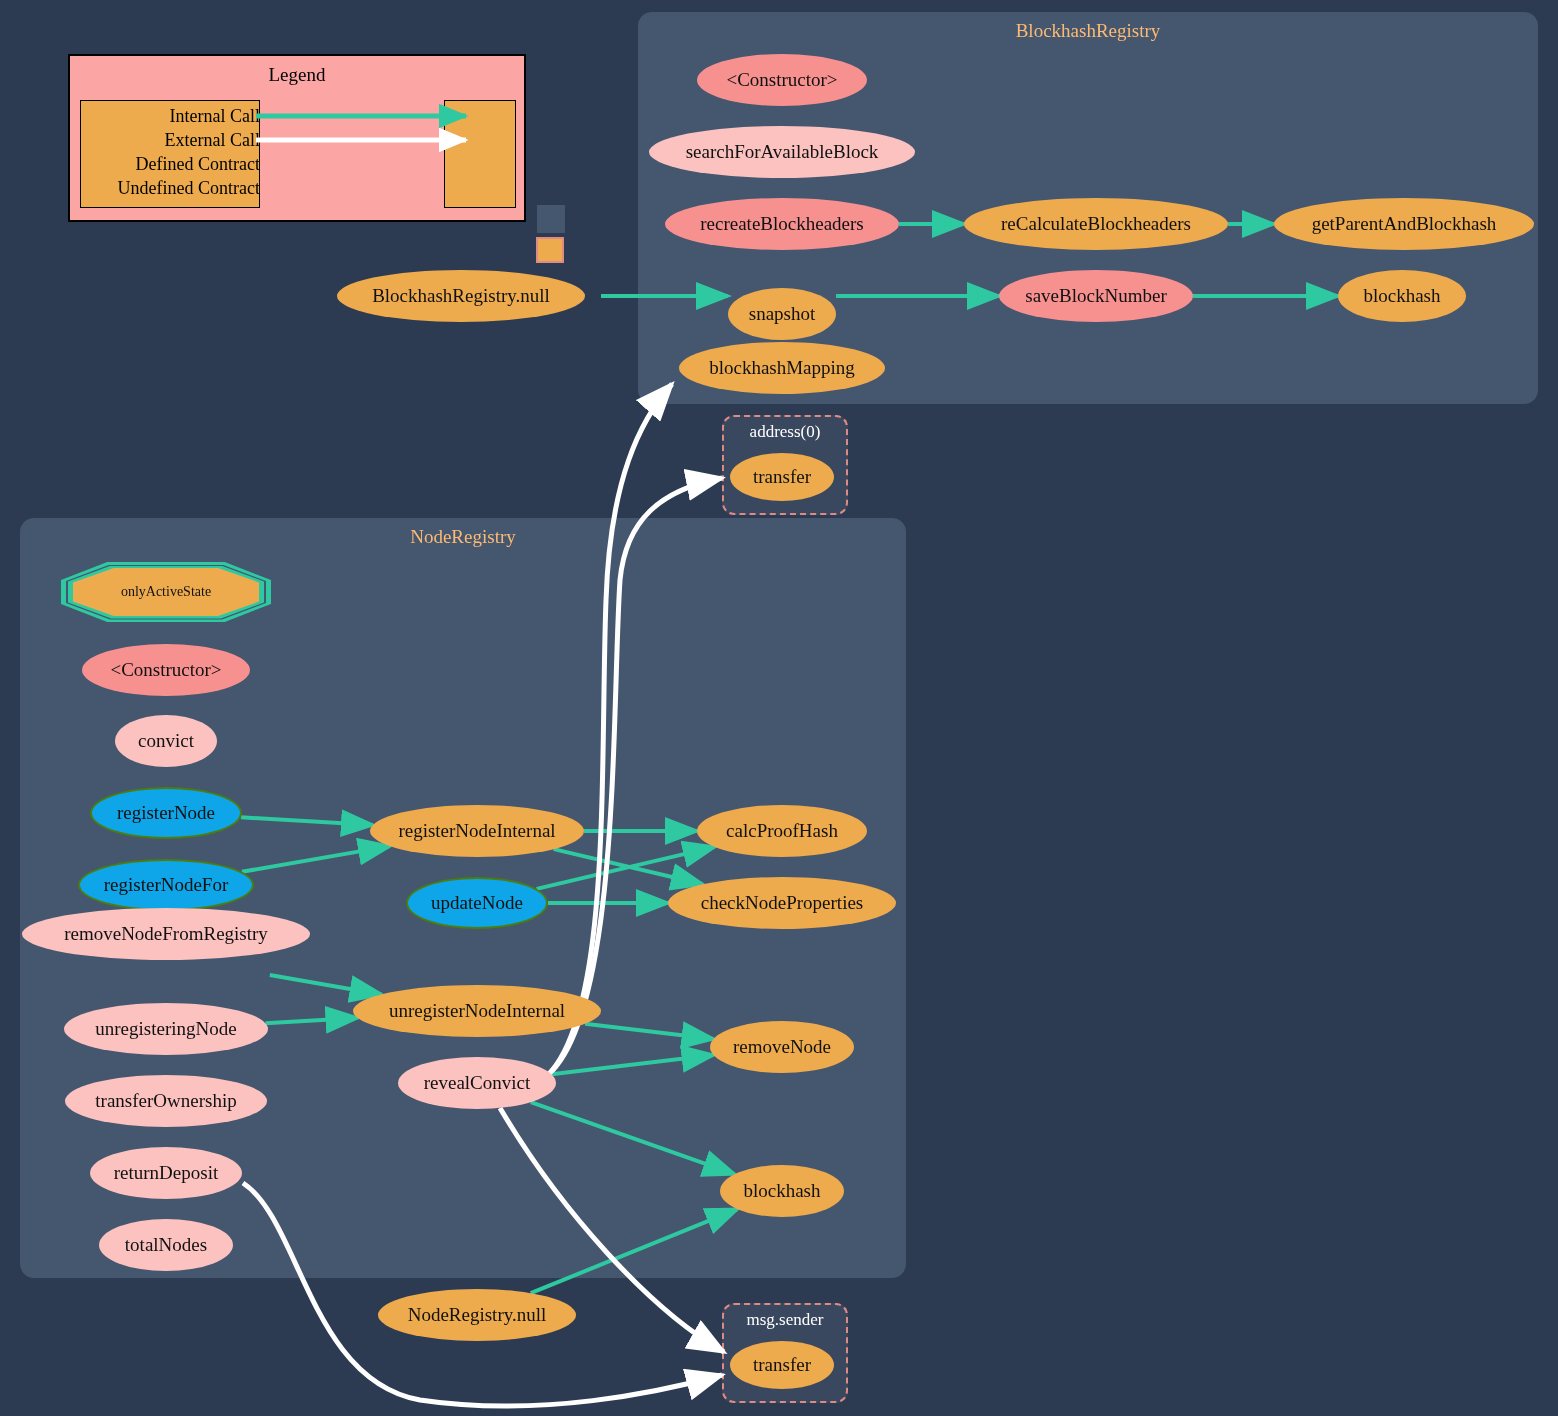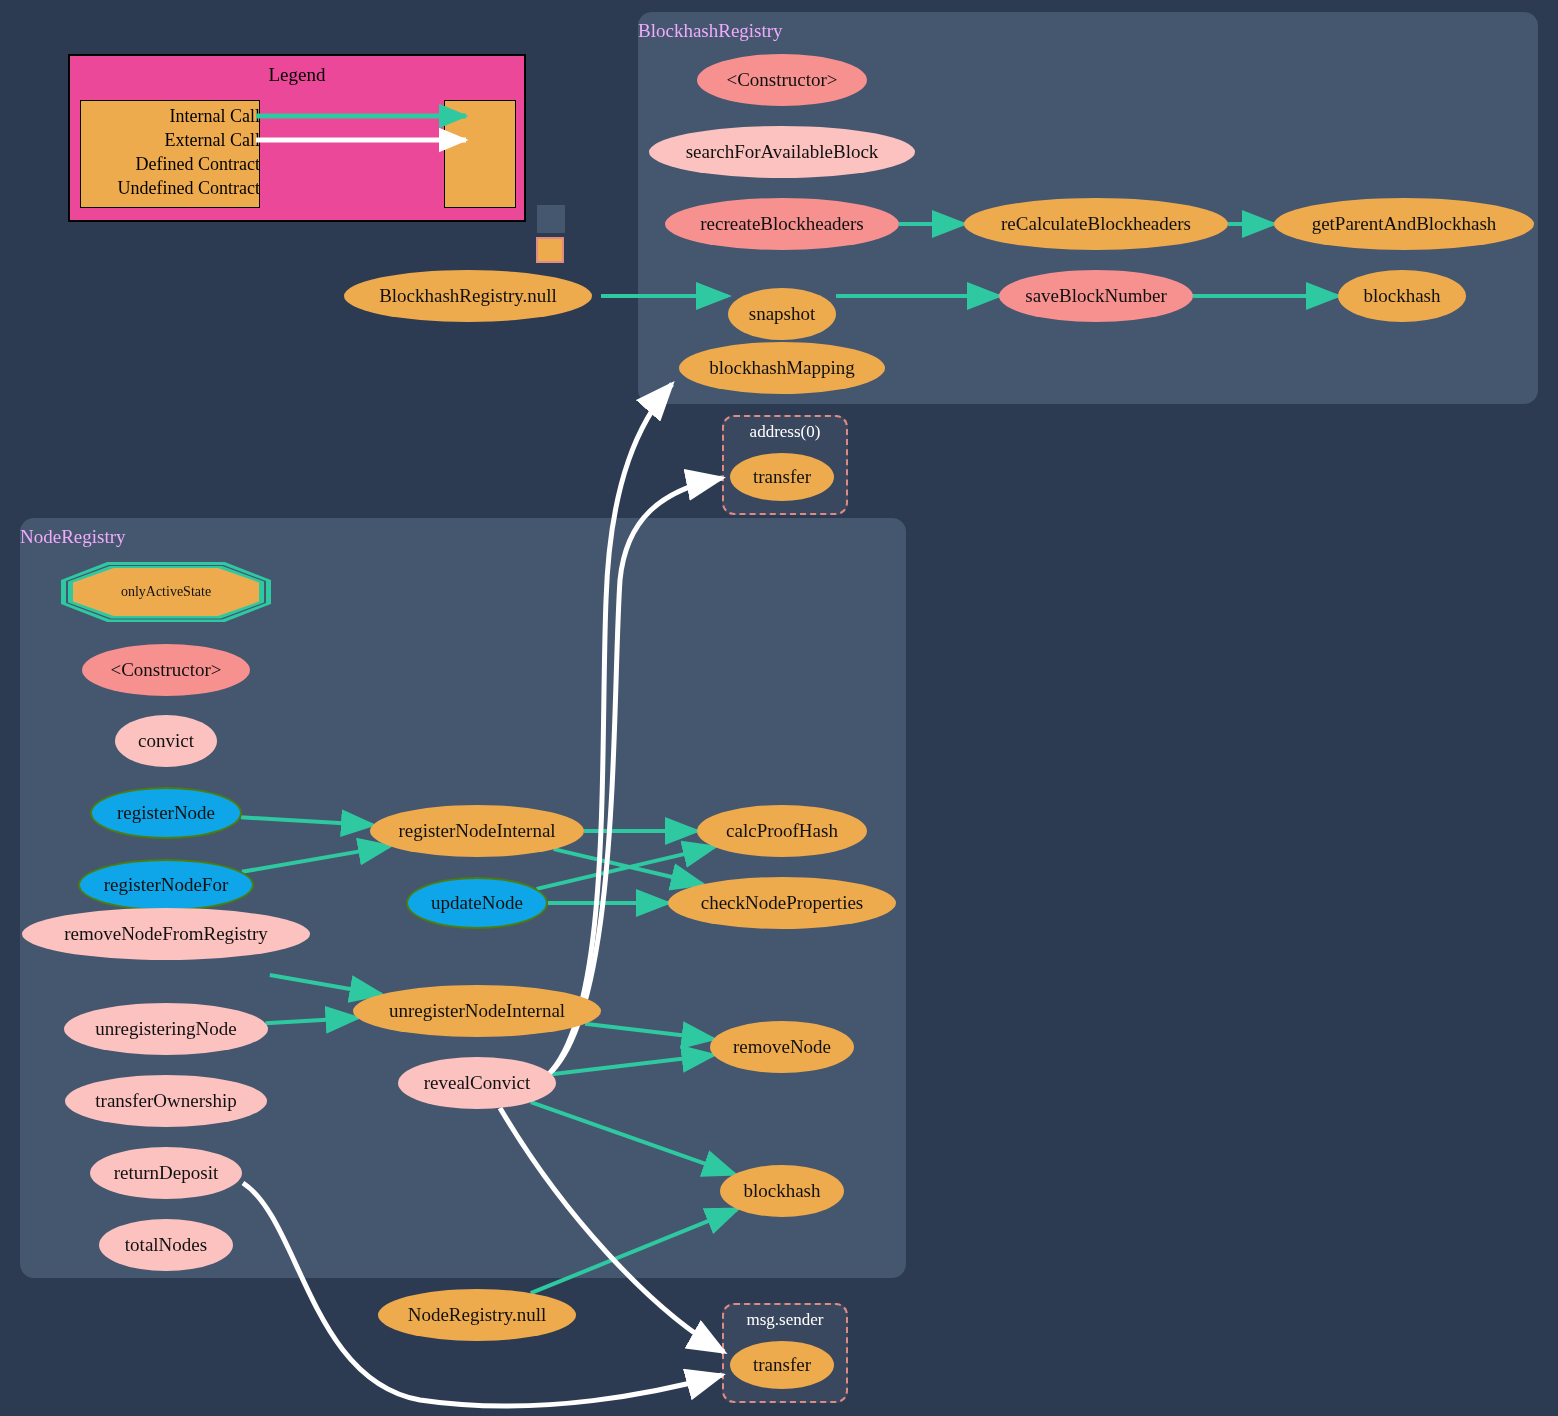--- a/index.html
+++ b/index.html
@@ -18,22 +18,22 @@
   .cluster {
     position: absolute;
     background: #45566f;
     border-radius: 14px;
   }
   .cluster-label {
     position: absolute;
     top: 8px;
     left: 0;
     right: 0;
-    text-align: left;
-    color: #f0abfc;
+    text-align: center;
+    color: #fdba74;
     font-size: 19px;
     font-family: "Liberation Serif", "DejaVu Serif", serif;
   }
   .ext-cluster {
     position: absolute;
     background: #3a485f;
     border: 2px dashed #e08a84;
     border-radius: 12px;
   }
   .ext-cluster-label {
@@ -67,21 +67,21 @@
     width: 1558px;
     height: 1416px;
     pointer-events: none;
   }
   
   #legend-box {
     position: absolute;
     left: 68px; top: 54px;
     width: 458px; height: 168px;
     border: 2px solid #000000;
-    background: #ec4899;
+    background: #fca5a5;
     box-sizing: border-box;
   }
   #legend-title {
     position: absolute;
     top: 8px; left: 0; right: 0;
     text-align: center;
     color: #000000;
     font-size: 19px;
   }
   .legend-panel {
@@ -202,21 +202,21 @@
   <div id="nodes-layer">
       <div class="node n-salmon" style="left: 697px; top: 54px; width: 170px; height: 52px;">&lt;Constructor&gt;</div>
       <div class="node n-pink" style="left: 649px; top: 126px; width: 266px; height: 52px;">searchForAvailableBlock</div>
       <div class="node n-salmon" style="left: 665px; top: 198px; width: 234px; height: 52px;">recreateBlockheaders</div>
       <div class="node n-orange" style="left: 964px; top: 198px; width: 264px; height: 52px;">reCalculateBlockheaders</div>
       <div class="node n-orange" style="left: 1274px; top: 198px; width: 260px; height: 52px;">getParentAndBlockhash</div>
       <div class="node n-orange" style="left: 728px; top: 288px; width: 108px; height: 52px;">snapshot</div>
       <div class="node n-salmon" style="left: 999px; top: 270px; width: 194px; height: 52px;">saveBlockNumber</div>
       <div class="node n-orange" style="left: 1338px; top: 270px; width: 128px; height: 52px;">blockhash</div>
       <div class="node n-orange" style="left: 679px; top: 342px; width: 206px; height: 52px;">blockhashMapping</div>
-      <div class="node n-orange" style="left: 344px; top: 270px; width: 248px; height: 52px;">BlockhashRegistry.null</div>
+      <div class="node n-orange" style="left: 337px; top: 270px; width: 248px; height: 52px;">BlockhashRegistry.null</div>
       <div class="node n-orange" style="left: 730px; top: 453px; width: 104px; height: 48px;">transfer</div>
       <div class="octagon-outer" style="left: 61px; top: 562px; width: 210px; height: 60px;"></div>
       <div class="octagon-mid" style="left: 66px; top: 564.5px; width: 200px; height: 55px;"></div>
       <div class="octagon-inner2" style="left: 68px; top: 565.5px; width: 196px; height: 53px;"></div>
       <div class="octagon-fill" style="left: 73px; top: 568px; width: 186px; height: 48px;">onlyActiveState</div>
       <div class="node n-salmon" style="left: 82px; top: 644px; width: 168px; height: 52px;">&lt;Constructor&gt;</div>
       <div class="node n-pink" style="left: 115px; top: 715px; width: 102px; height: 52px;">convict</div>
       <div class="node n-red-b" style="left: 90px; top: 787px; width: 152px; height: 52px;">registerNode</div>
       <div class="node n-red-b" style="left: 78px; top: 859px; width: 176px; height: 52px;">registerNodeFor</div>
       <div class="node n-pink" style="left: 22px; top: 908px; width: 288px; height: 52px;">removeNodeFromRegistry</div>

